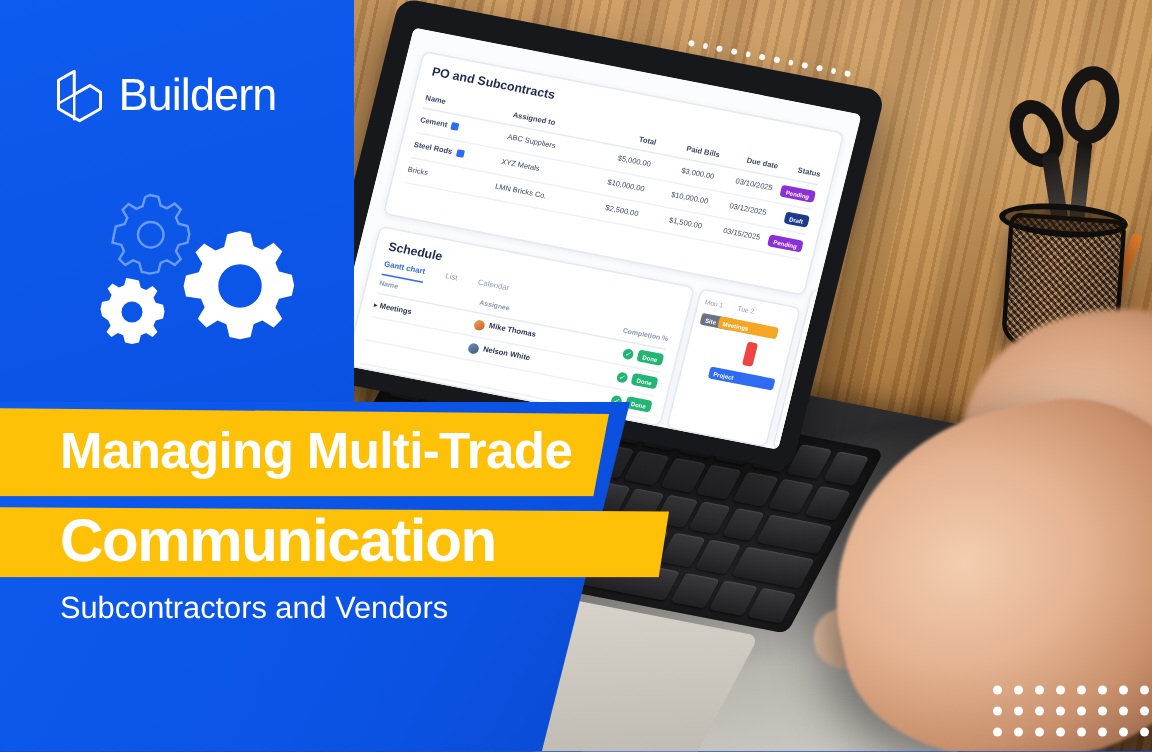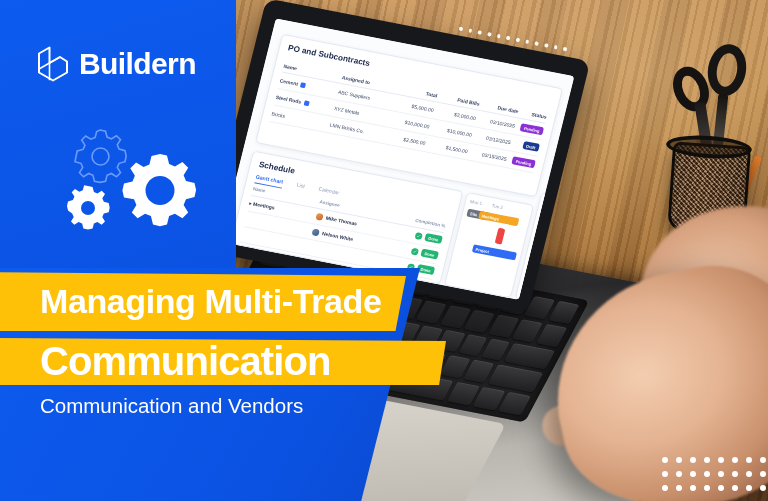--- a/index.html
+++ b/index.html
@@ -164,21 +164,21 @@
     background: linear-gradient(165deg,#0D5BEF 0%, #0B52E2 60%, #0A4BD4 100%);
   }
   .bluepanel.bottom {
     top: 268px; width: 420px; height: 233px;
     background: linear-gradient(120deg,#0D5BEF 0%, #0B52E2 70%, #0a49cf 100%);
     clip-path: polygon(0 0, 100% 0, 86% 100%, 0 100%);
   }
 
   
   .logo { position: absolute; left: 36px; top: 44px; display: flex; align-items: center; gap: 9px; }
-  .logo-text { color: #fff; font-size: 30px; font-weight: 700; letter-spacing: -.6px; }
+  .logo-text { color: #fff; font-size: 30px; font-weight: 400; letter-spacing: -.6px; }
 
   
   .gears { position: absolute; left: 62px; top: 128px; width: 170px; height: 126px; }
 
   
   .banner {
     position: absolute;
     background: #FFC107;
     display: flex; align-items: center;
   }
@@ -560,21 +560,21 @@
   </div>
 
   <div class="banner banner1">
     <div class="btxt">Managing Multi-Trade</div>
   </div>
   <div class="banner banner2">
     <div class="btxt">Communication</div>
   </div>
 
   <div class="subtitle">
-    <div>Communication and Vendors</div>
+    <div>Subcontractors and Vendors</div>
   </div>
 
   <div class="dotgrid">
     <i></i>
       <i></i>
       <i></i>
       <i></i>
       <i></i>
       <i></i>
       <i></i>

